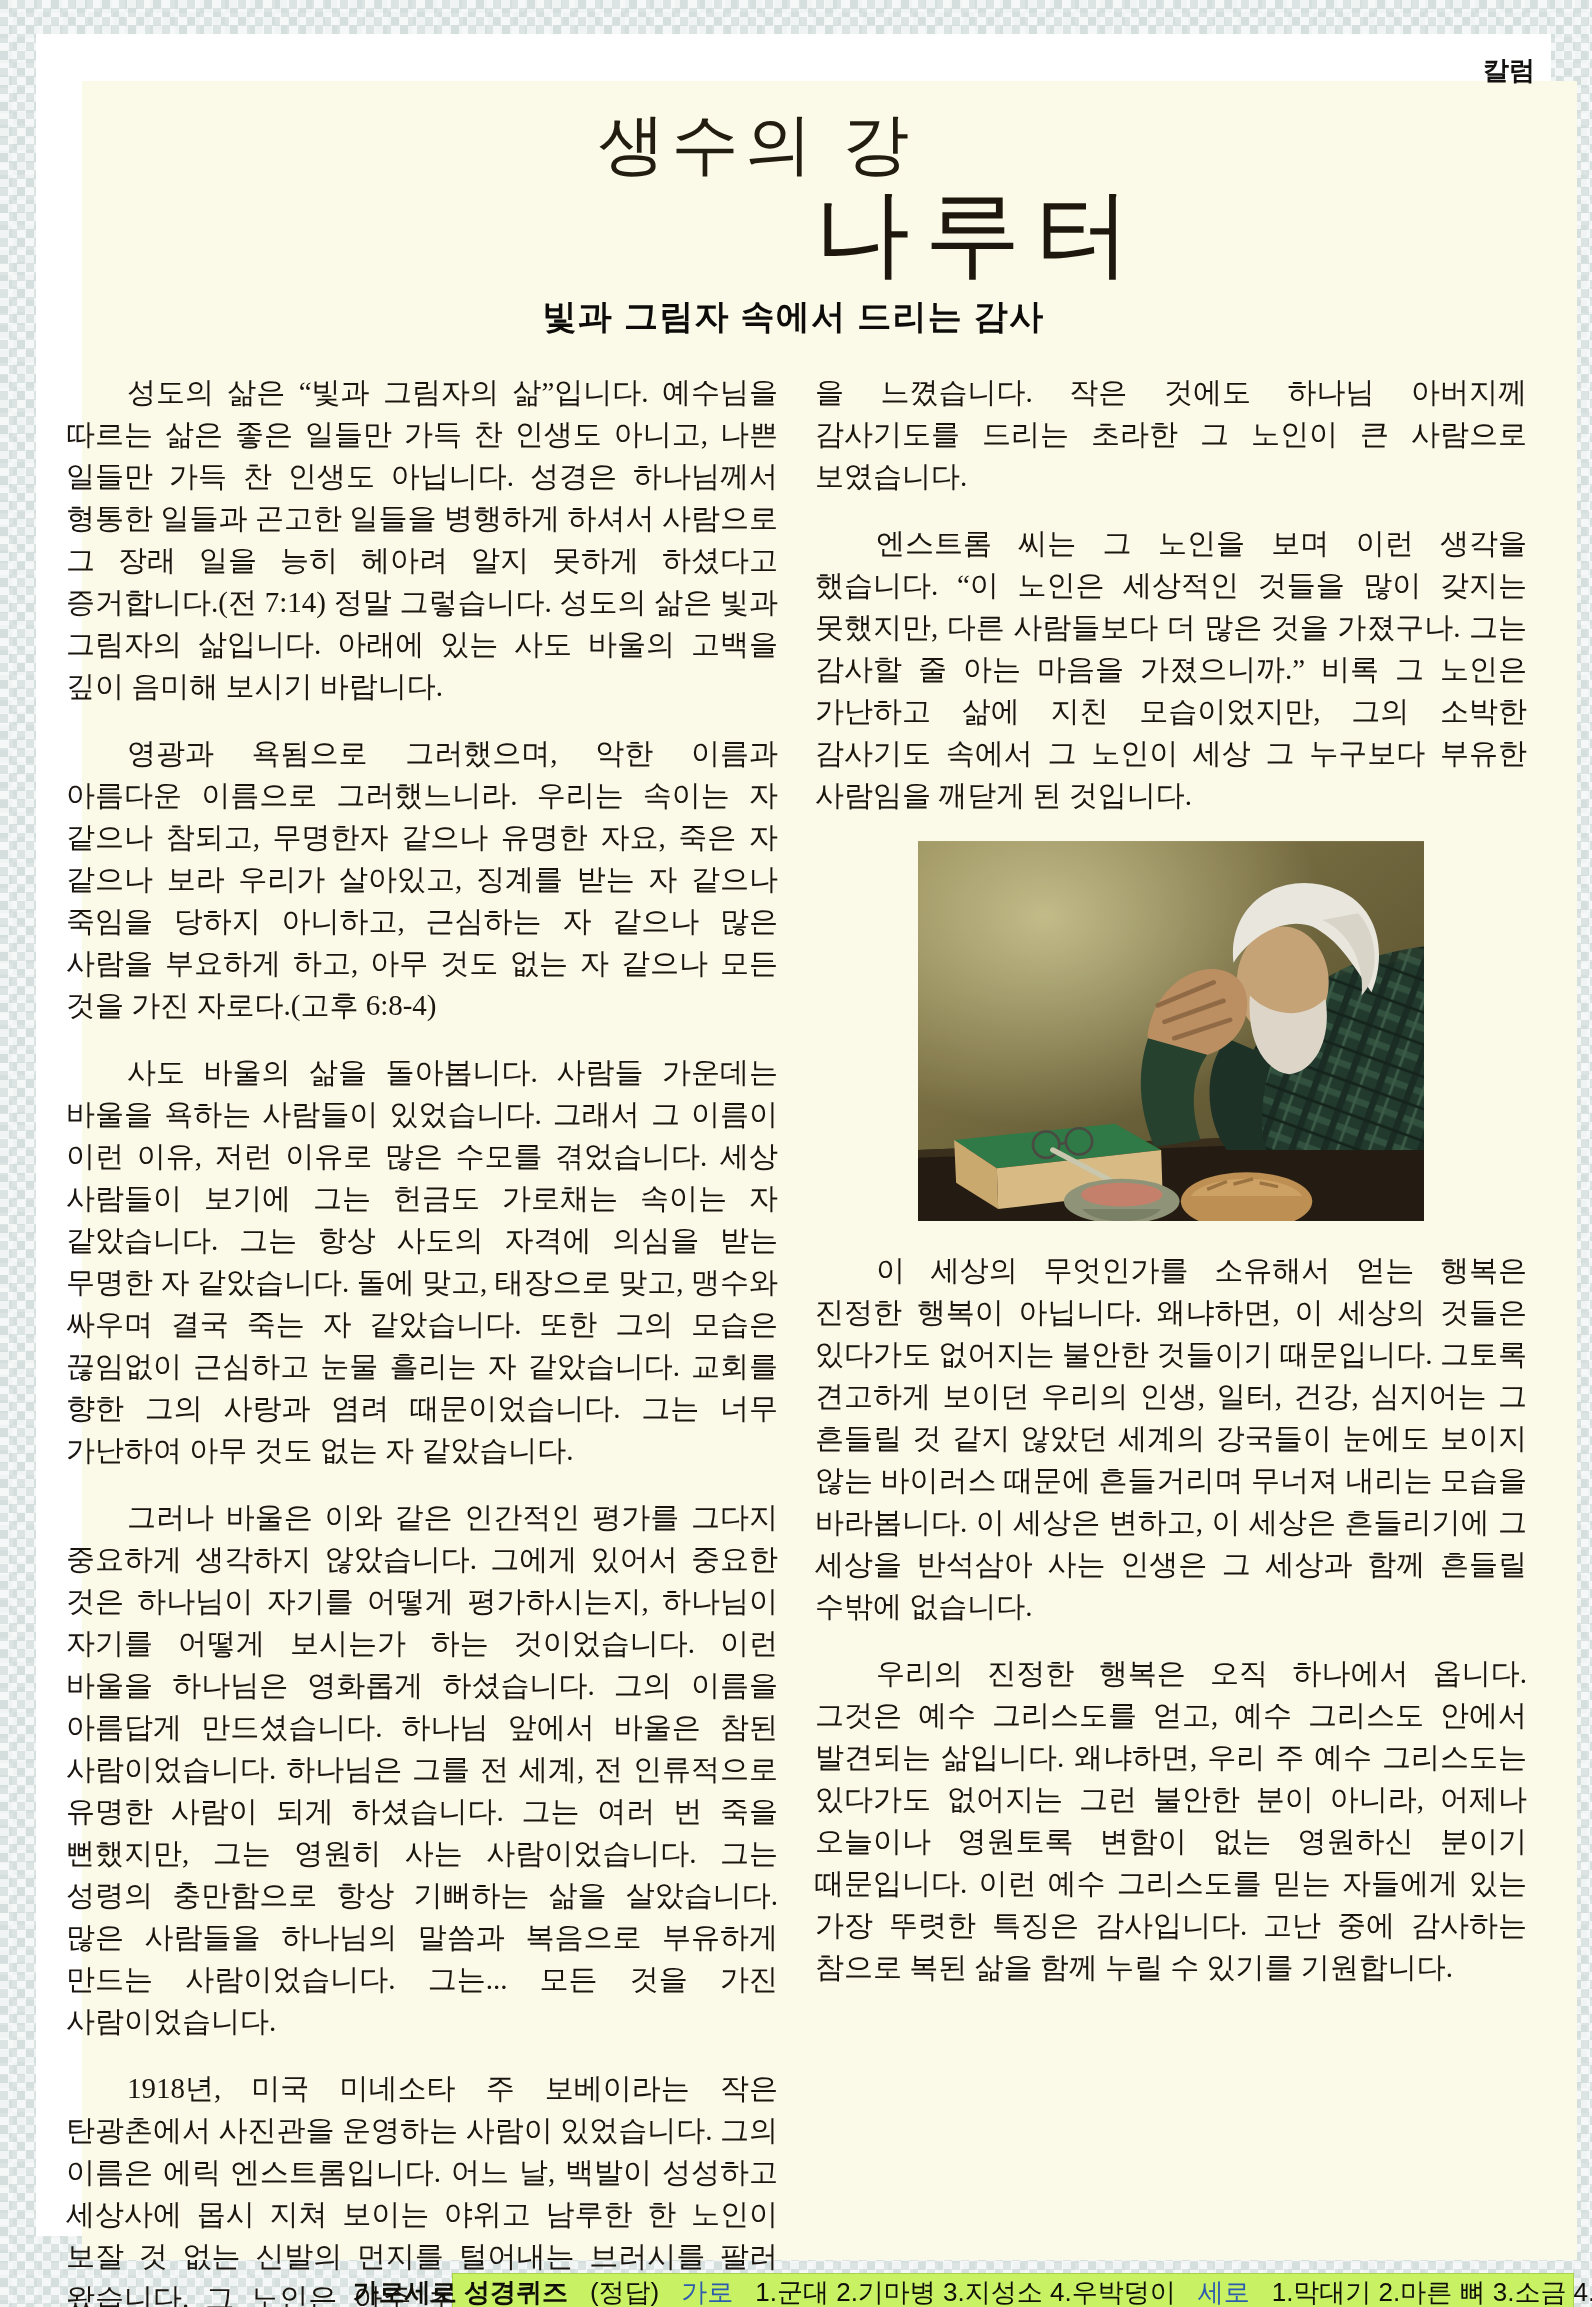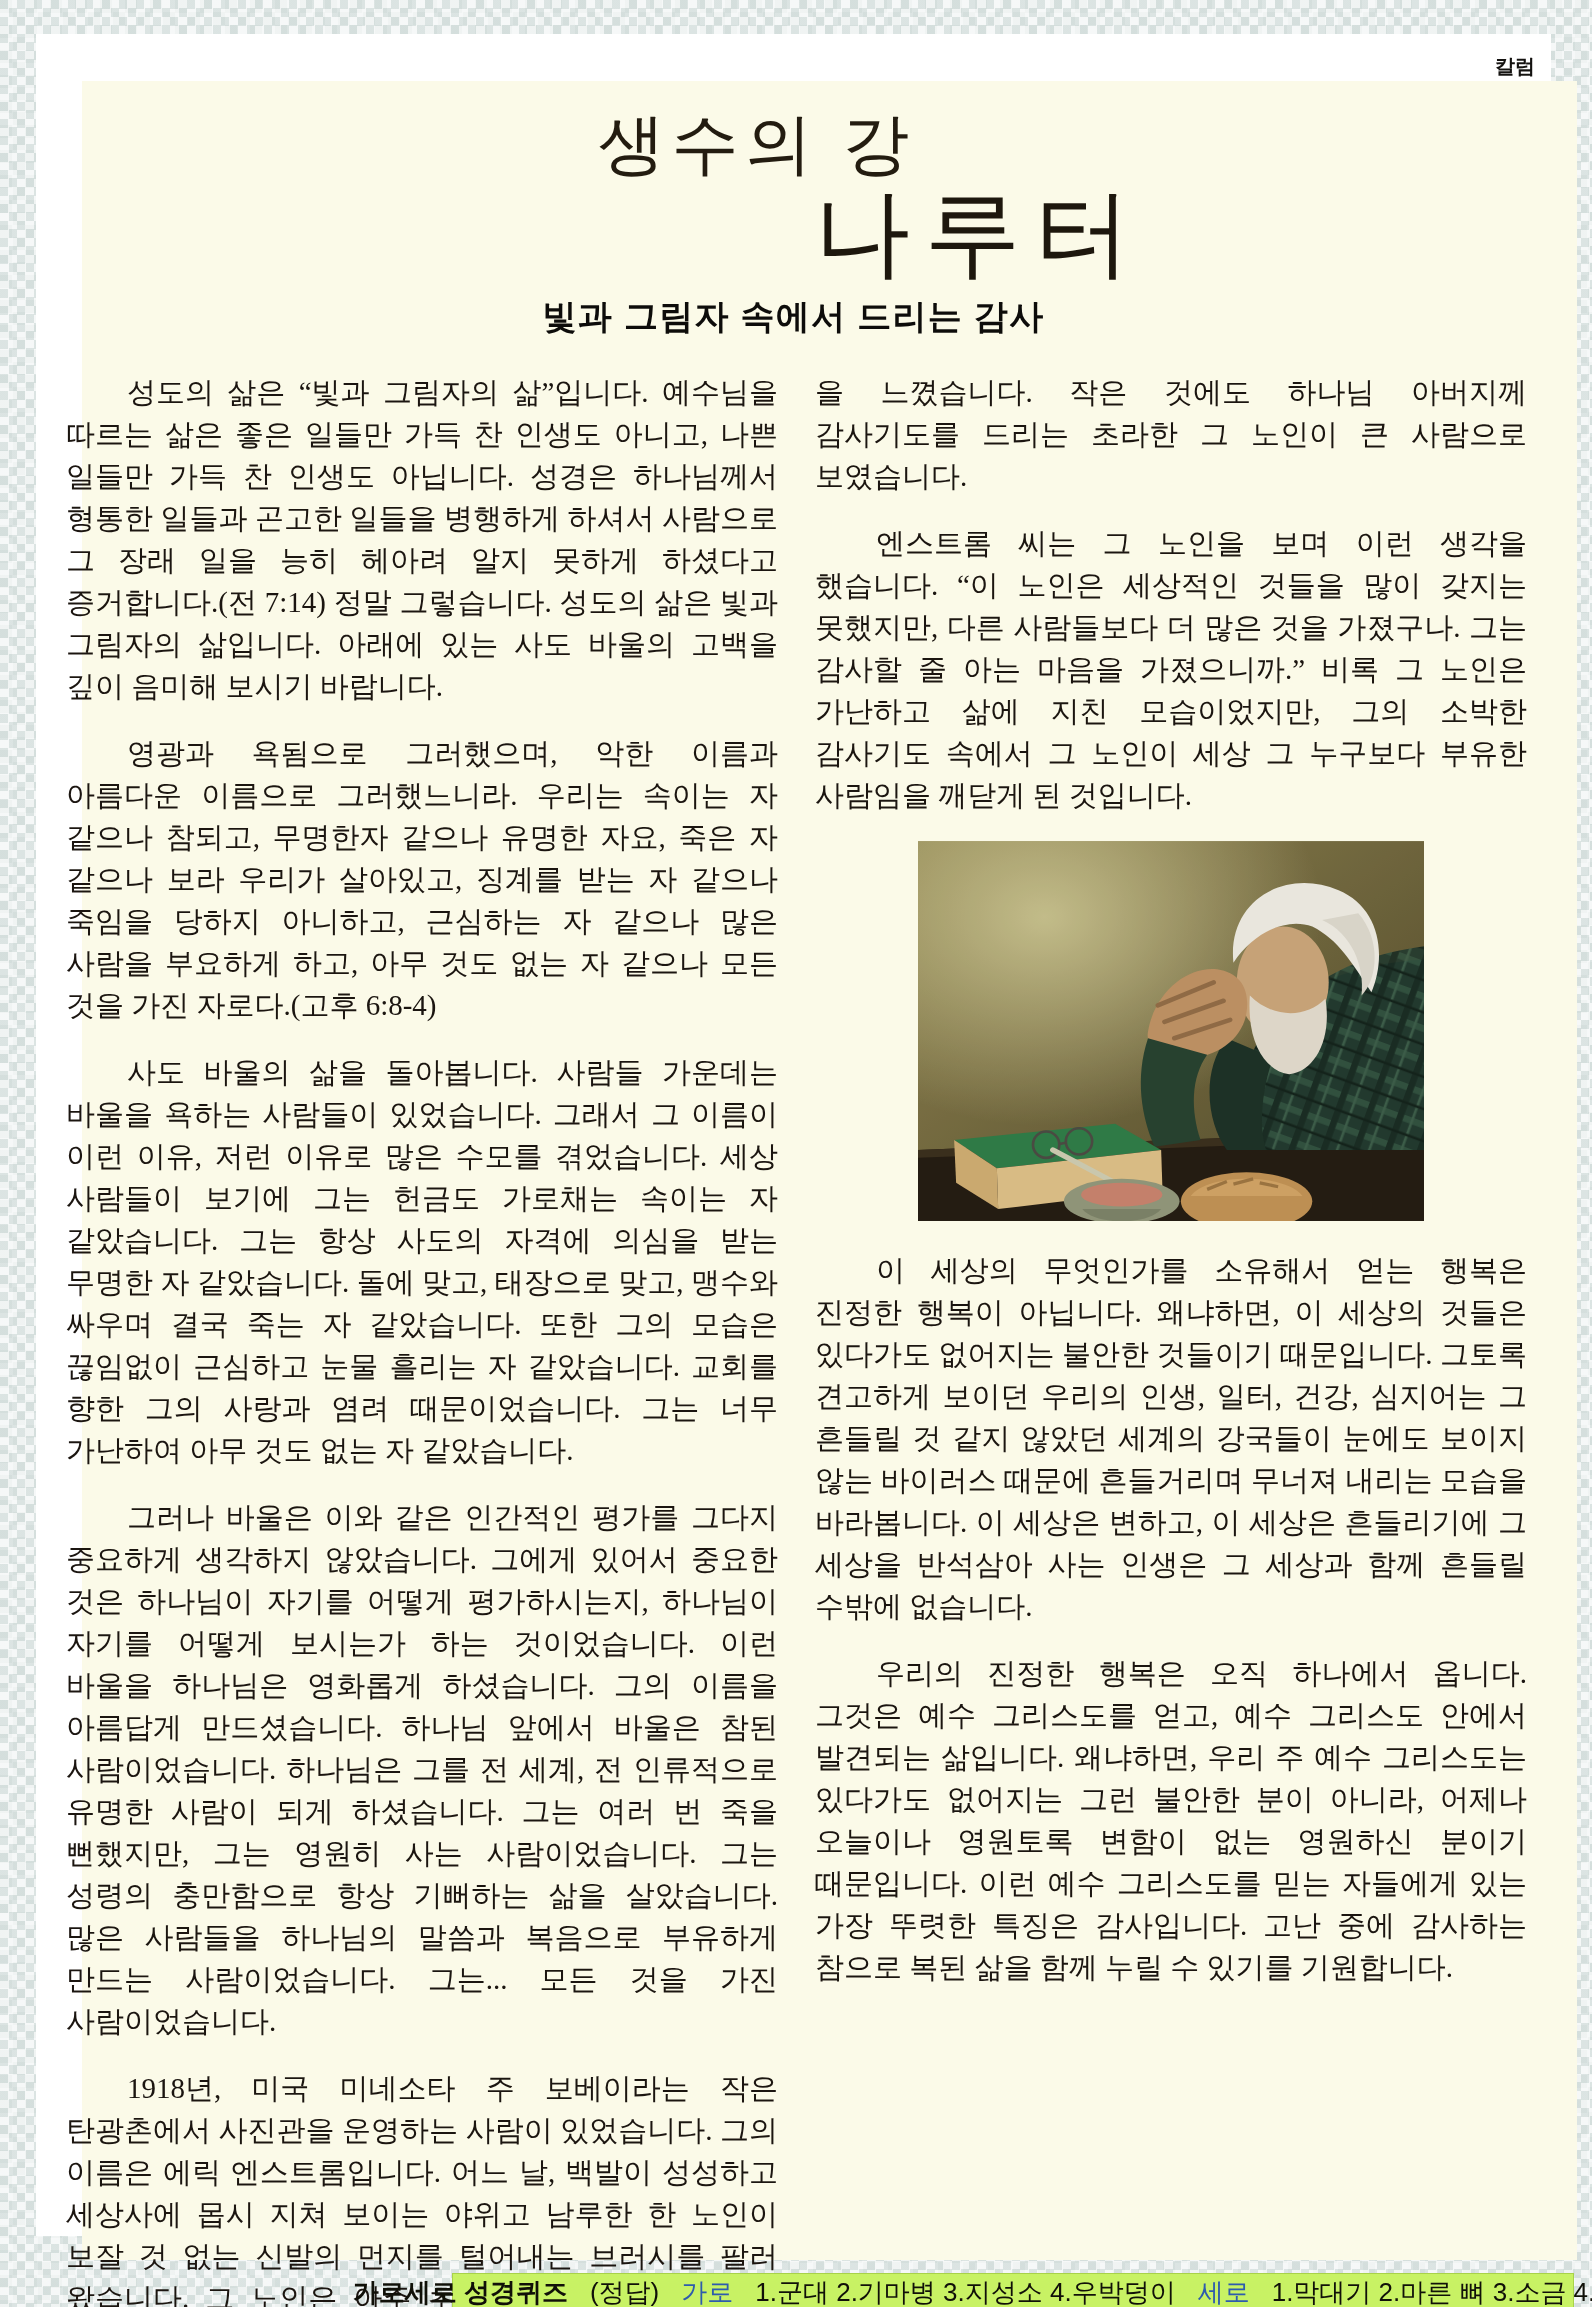--- a/index.html
+++ b/index.html
@@ -16,21 +16,21 @@
     position:absolute;left:36px;top:34px;width:1515px;height:2202px;
     background:#ffffff;
   }
   .panel{
     position:absolute;left:46px;top:47px;width:1495px;height:2179px;
     background:#fbfae8;
   }
   .corner-label{
     position:absolute;left:1450px;top:53px;width:85px;
     font-family:"Liberation Sans","DejaVu Sans",sans-serif;
-    font-weight:bold;font-size:20px;color:#141210;text-align:right;
+    font-weight:bold;font-size:26px;color:#141210;text-align:right;
   }
   .mast1{
     position:absolute;left:598px;top:99px;
     font-size:67px;letter-spacing:6.6px;color:#231c10;white-space:nowrap;
   }
   .mast2{
     position:absolute;left:814px;top:170px;
     font-size:96px;letter-spacing:14.5px;color:#1d170d;white-space:nowrap;
   }
   .subtitle{

